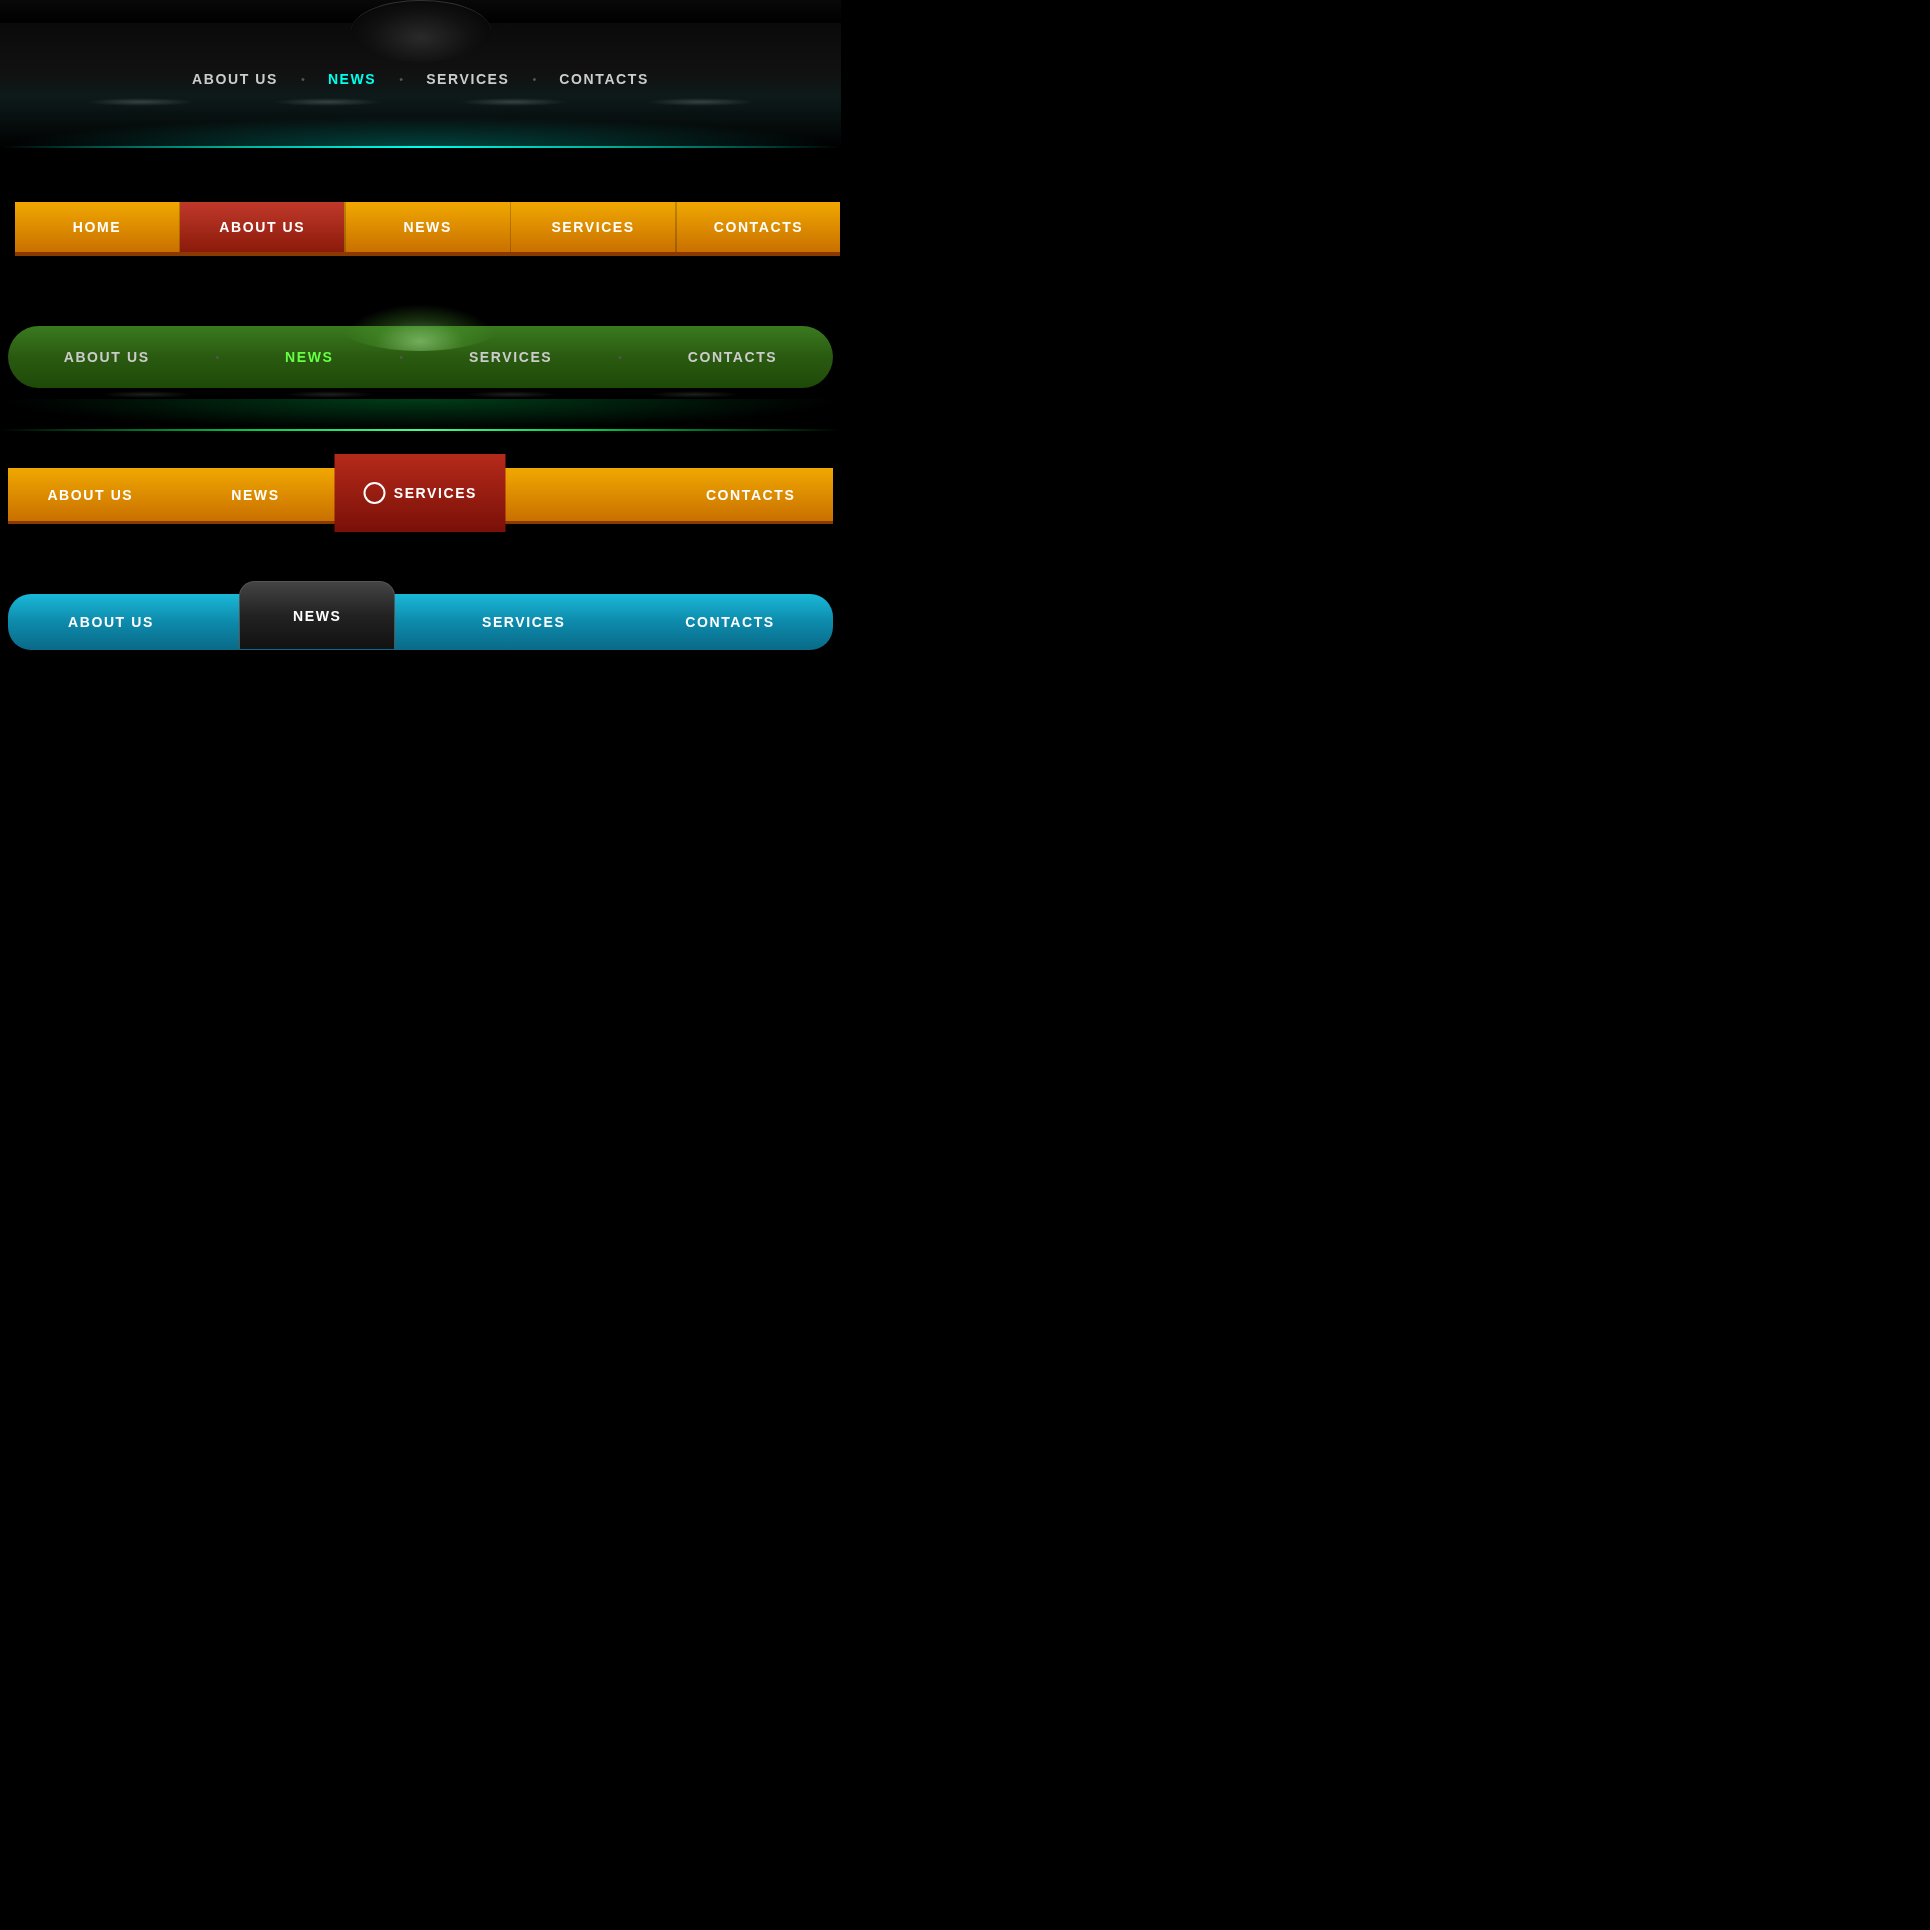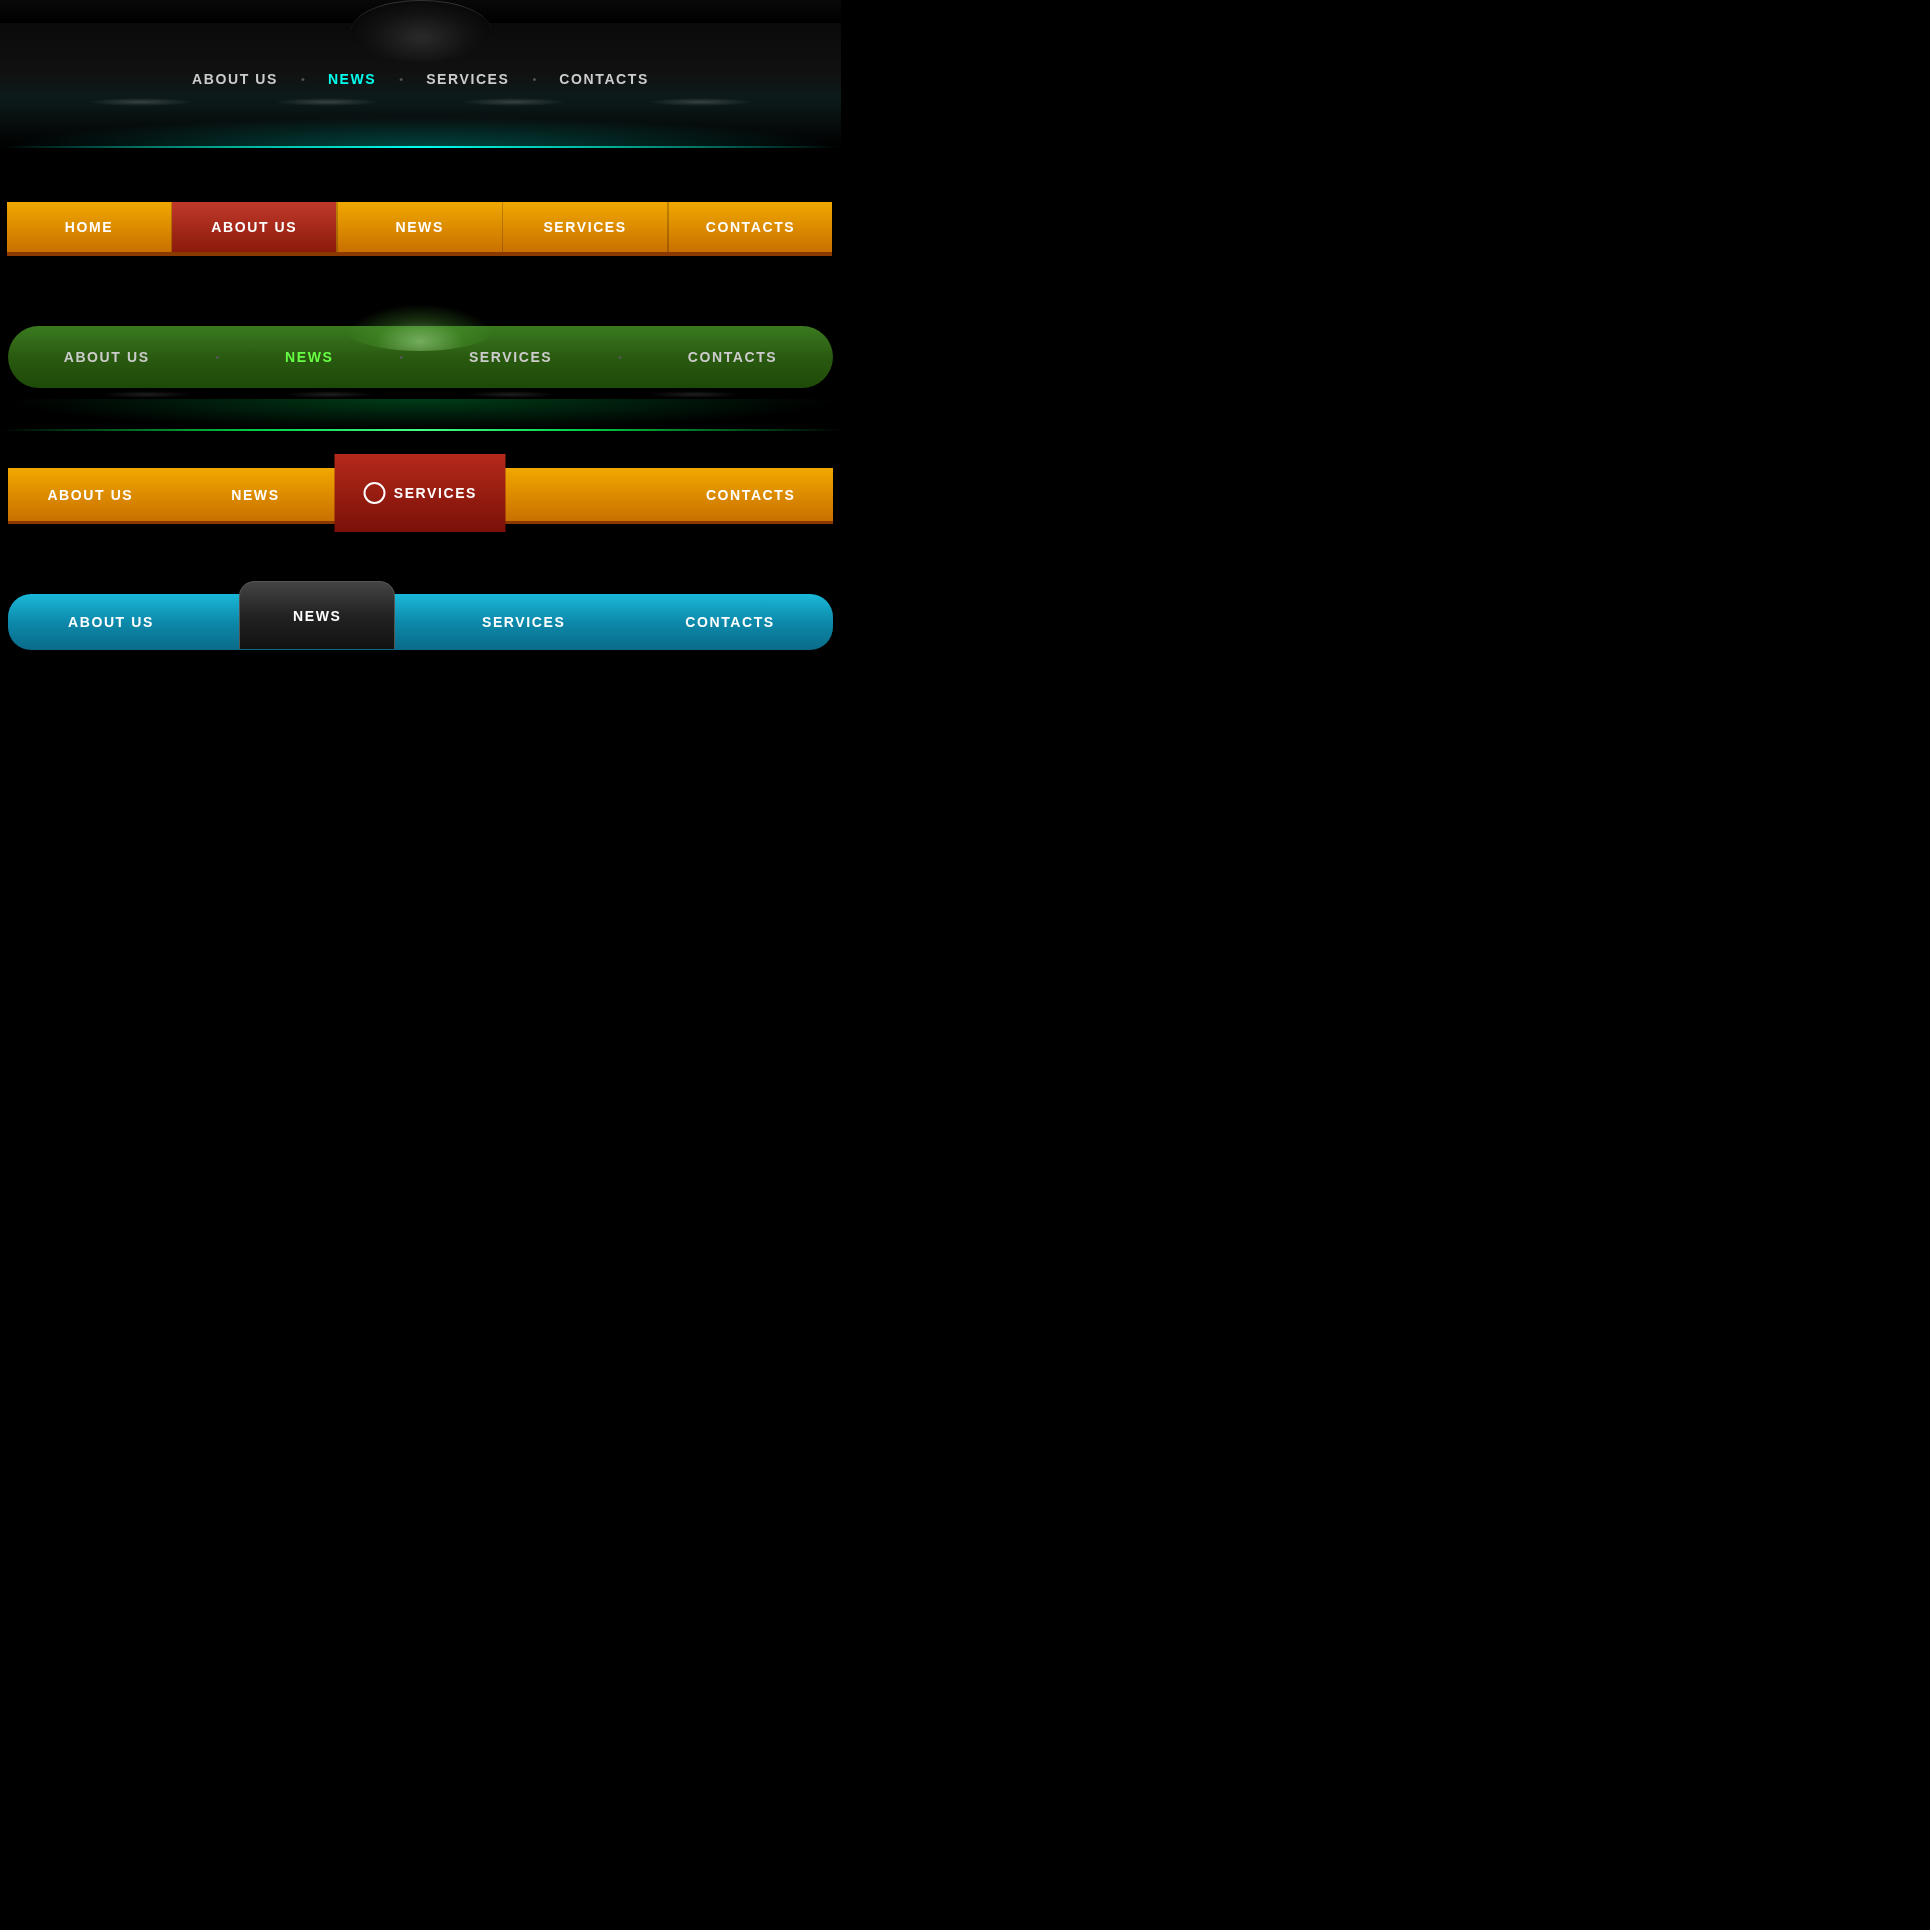--- a/index.html
+++ b/index.html
@@ -93,21 +93,21 @@
 
     
     .nav2-wrapper {
       padding: 23px 0 15.6px 0;
       background: #000;
     }
     .nav2-bar {
       display: flex;
       align-items: stretch;
       width: calc(100% - 15.6px);
-      margin: 0 7px;
+      margin: 0 15px;
       border-radius: 0;
       overflow: visible;
       background: linear-gradient(180deg, #f0a800 0%, #c97000 100%);
       border-bottom: 4.7px solid #8a3a00;
       position: relative;
     }
     .nav2-item {
       flex: 1;
       display: flex;
       align-items: center;

